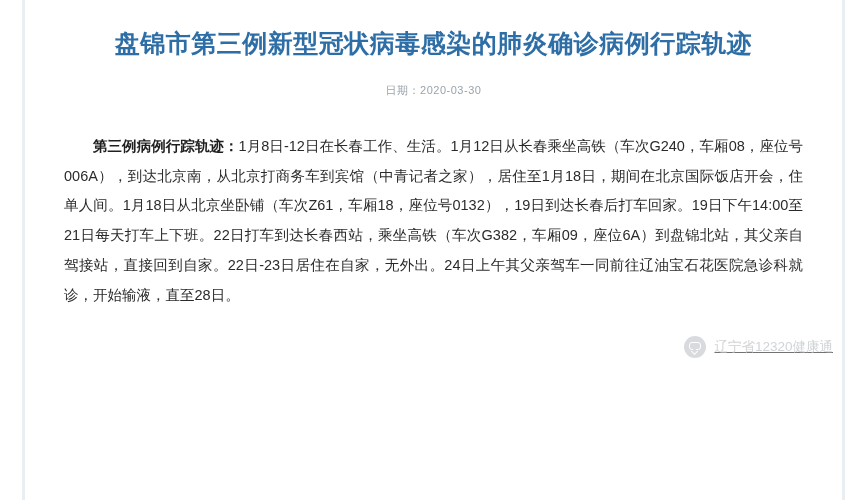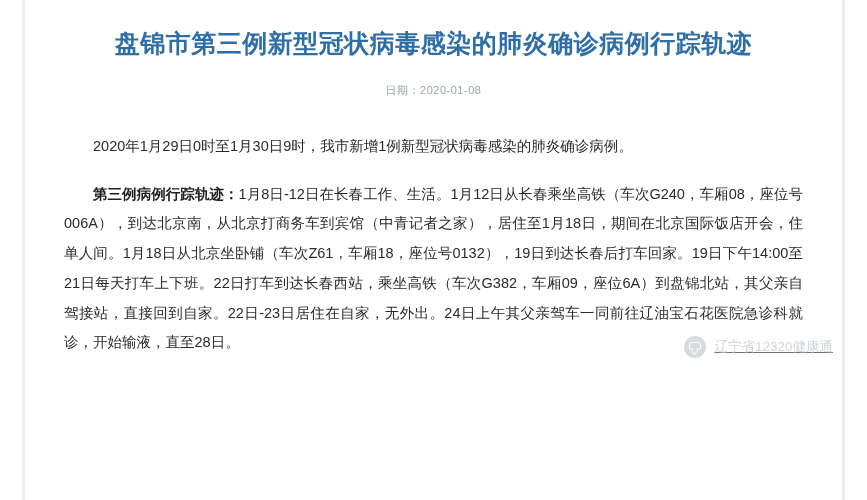--- a/index.html
+++ b/index.html
@@ -128,24 +128,23 @@
 
 <div class="page">
 
   <div class="rule-left"></div>
   <div class="rule-right"></div>
 
   <div class="content">
 
     <h1 class="doc-title">盘锦市第三例新型冠状病毒感染的肺炎确诊病例行踪轨迹</h1>
 
-    <div class="doc-date">日期：2020-01-08</div>
+    <div class="doc-date">日期：2020-03-30</div>
 
     <div class="body-text">
-      <p>2020年1月29日0时至1月30日9时，我市新增1例新型冠状病毒感染的肺炎确诊病例。</p>
 
 
       <p>
         <span class="lead">第三例病例行踪轨迹：</span><span>1月8日-12日在长春工作、生活。1月12日从长春乘坐高铁（车次G240，车厢08，座位号006A），到达北京南，从北京打商务车到宾馆（中青记者之家），居住至1月18日，期间在北京国际饭店开会，住单人间。1月18日从北京坐卧铺（车次Z61，车厢18，座位号0132），19日到达长春后打车回家。19日下午14:00至21日每天打车上下班。22日打车到达长春西站，乘坐高铁（车次G382，车厢09，座位6A）到盘锦北站，其父亲自驾接站，直接回到自家。22日-23日居住在自家，无外出。24日上午其父亲驾车一同前往辽油宝石花医院急诊科就诊，开始输液，直至28日。</span>
       </p>
     </div>
   </div>
 
   <div class="watermark">
     <div class="wm-logo"></div>

